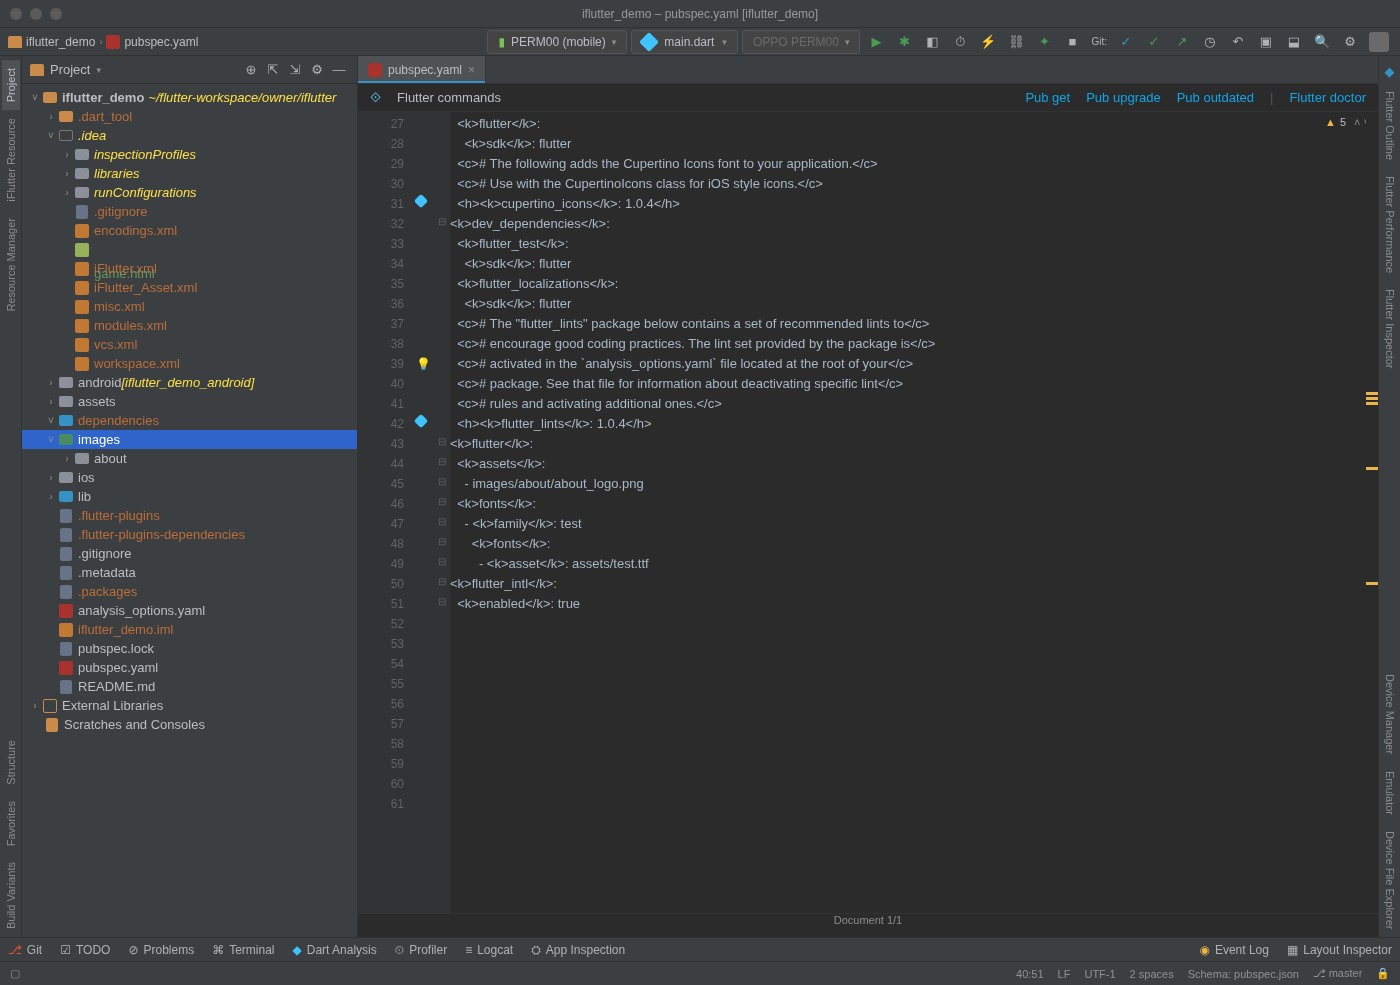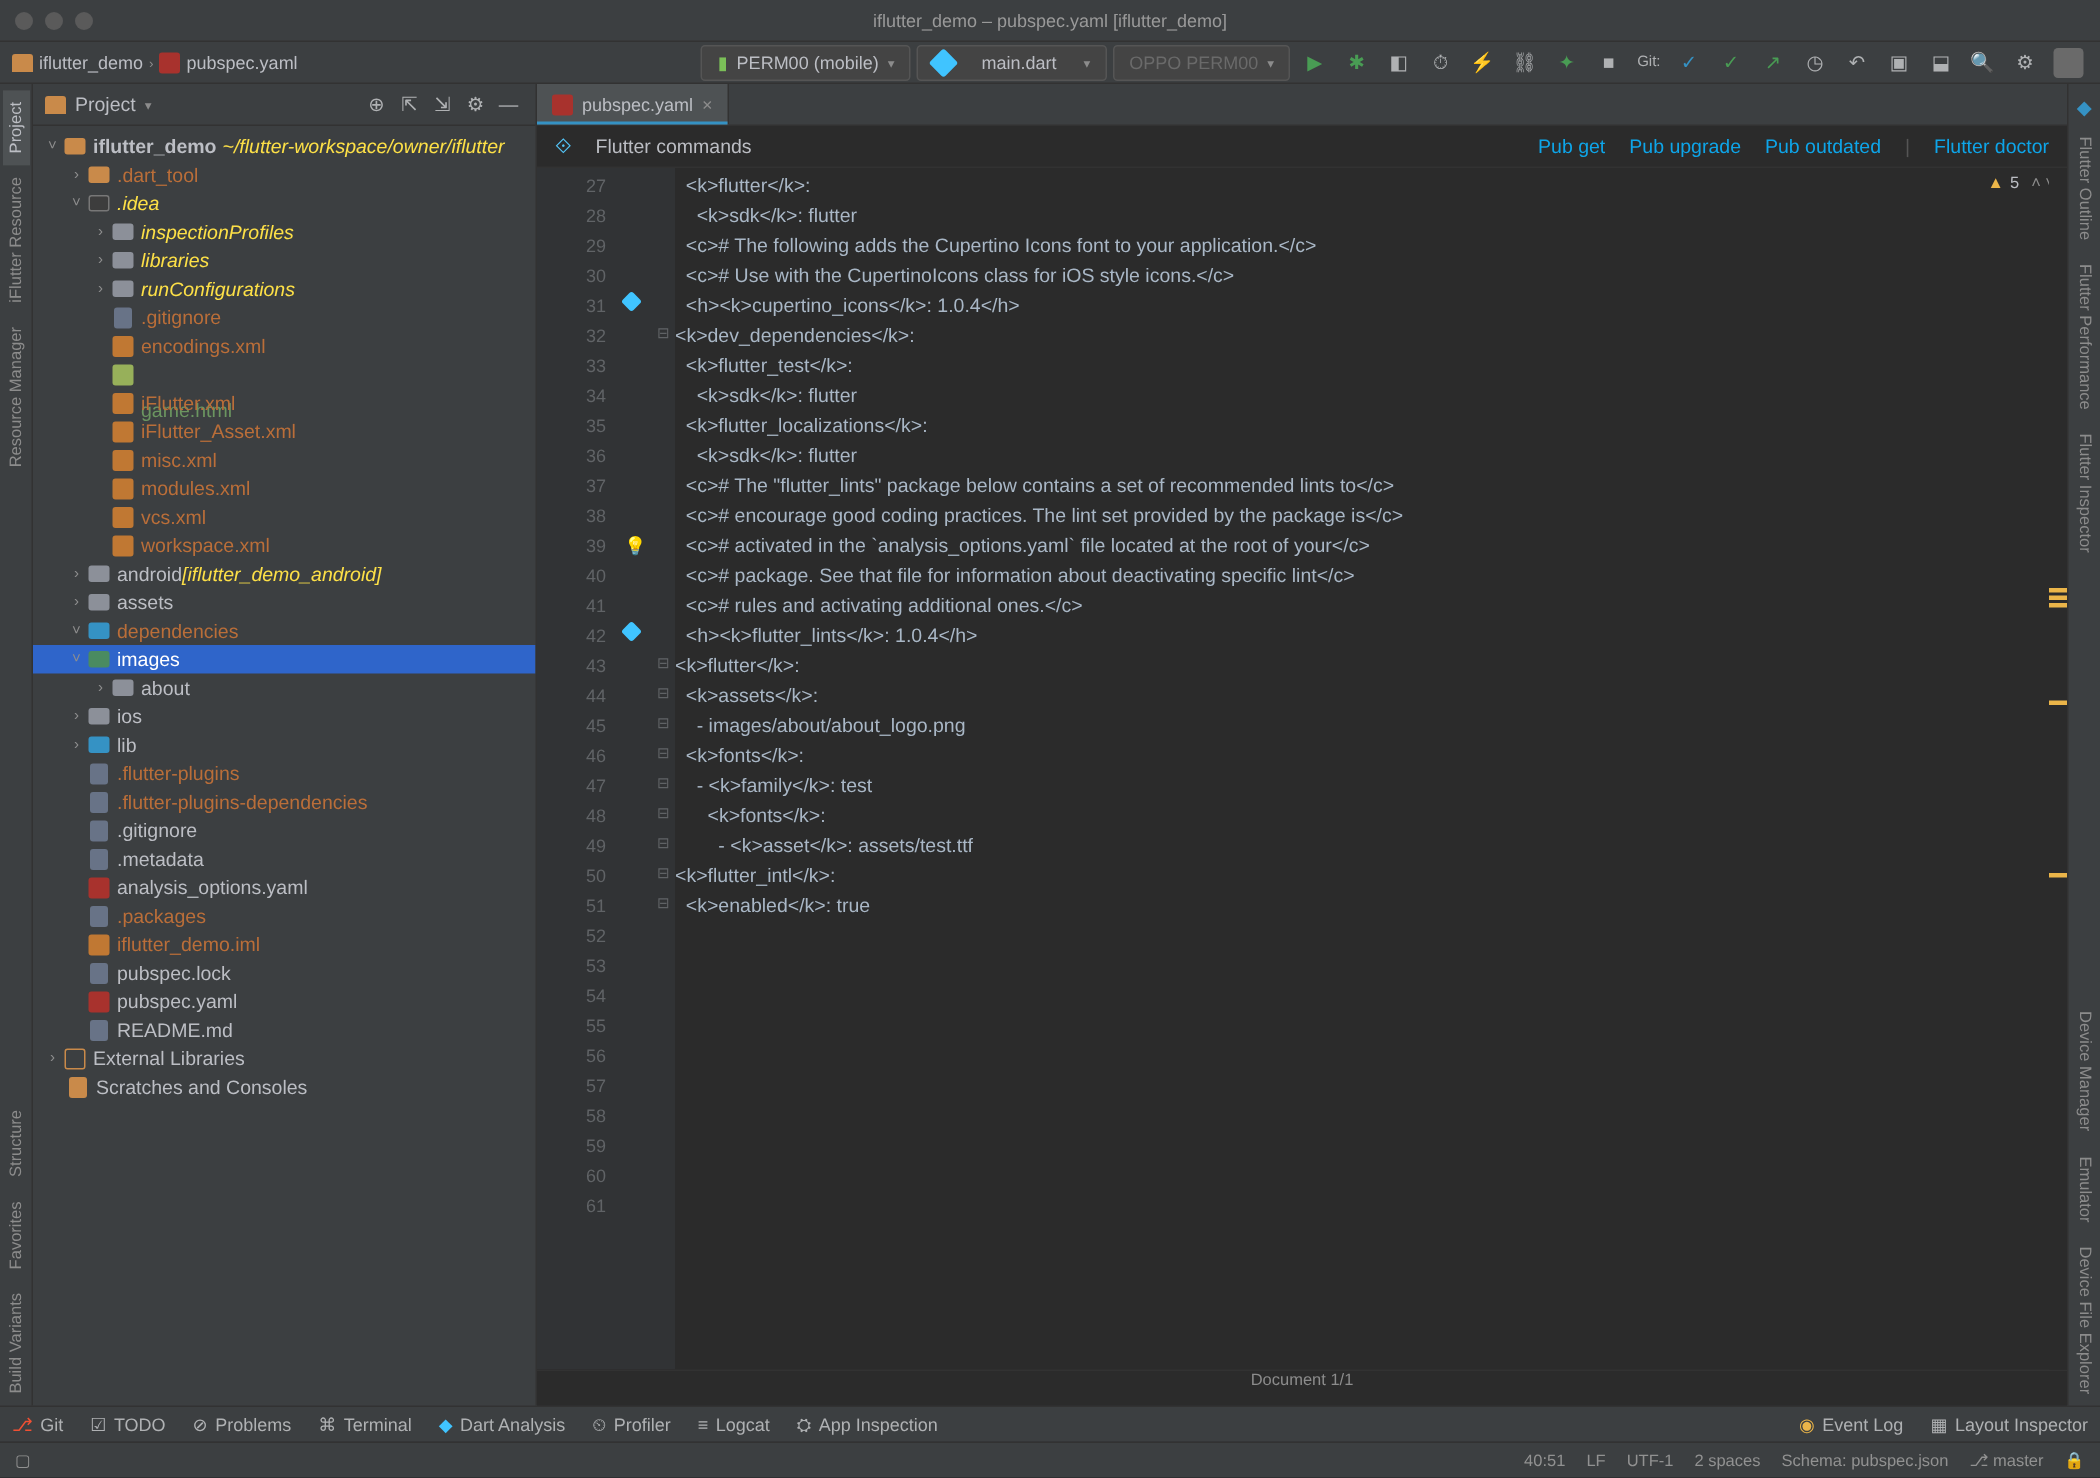--- a/index.html
+++ b/index.html
@@ -9,21 +9,21 @@
 .traffic-lights { display: flex; gap: 8px; }
 .traffic-light { width: 12px; height: 12px; border-radius: 50%; background: #5a5a5a; }
 .title-text { position: absolute; left: 50%; transform: translateX(-50%); color: #999; font-size: 12px; }
 
 .navbar { height: 28px; background: #3c3f41; display: flex; align-items: center; padding: 0 8px; border-bottom: 1px solid #323232; gap: 4px; }
 .breadcrumb-item { display: flex; align-items: center; gap: 4px; color: #bcbec4; font-size: 12px; }
 .folder-icon { width: 14px; height: 12px; background: #c98a4a; border-radius: 2px 2px 0 0; }
 .yaml-icon { width: 14px; height: 14px; background: #a8322d; border-radius: 2px; display: flex; align-items: center; justify-content: center; font-size: 7px; color: #fff; }
 .nav-spacer { flex: 1; }
 .device-select { background: #444; padding: 4px 10px; border-radius: 3px; display: flex; align-items: center; gap: 6px; color: #bcbec4; font-size: 12px; border: 1px solid #555; }
-.run-config { background: #444; padding: 4px 10px; border-radius: 3px; display: flex; align-items: center; gap: 18px; color: #bcbec4; font-size: 12px; border: 1px solid #555; }
+.run-config { background: #444; padding: 4px 10px; border-radius: 3px; display: flex; align-items: center; gap: 8px; color: #bcbec4; font-size: 12px; border: 1px solid #555; }
 .dart-icon { width: 14px; height: 14px; background: #40c4ff; border-radius: 2px; transform: rotate(45deg); }
 .toolbar-icon { width: 18px; height: 18px; display: inline-flex; align-items: center; justify-content: center; cursor: pointer; color: #afb1b3; margin: 0 3px; }
 .run-icon { color: #499c54; }
 .debug-icon { color: #499c54; }
 .git-check { color: #499c54; }
 .git-check-blue { color: #3592c4; }
 .git-arrow { color: #499c54; }
 
 .main-container { display: flex; height: calc(100% - 56px - 48px); }
 
@@ -402,31 +402,31 @@
             <span class="tree-arrow"></span>
             <span class="tree-icon">
               <div class="icon-file"></div>
             </span>
             <span class="">.metadata</span>
           </div>
           <div class="tree-item">
             <span class="tree-indent" style="width:22px"></span>
             <span class="tree-arrow"></span>
             <span class="tree-icon">
+              <div class="icon-file"></div>
+            </span>
+            <span class="tree-orange">.packages</span>
+          </div>
+          <div class="tree-item">
+            <span class="tree-indent" style="width:22px"></span>
+            <span class="tree-arrow"></span>
+            <span class="tree-icon">
               <div class="icon-yaml"></div>
             </span>
             <span class="">analysis_options.yaml</span>
-          </div>
-          <div class="tree-item">
-            <span class="tree-indent" style="width:22px"></span>
-            <span class="tree-arrow"></span>
-            <span class="tree-icon">
-              <div class="icon-file"></div>
-            </span>
-            <span class="tree-orange">.packages</span>
           </div>
           <div class="tree-item">
             <span class="tree-indent" style="width:22px"></span>
             <span class="tree-arrow"></span>
             <span class="tree-icon">
               <div class="icon-xml"></div>
             </span>
             <span class="tree-orange">iflutter_demo.iml</span>
           </div>
           <div class="tree-item">

